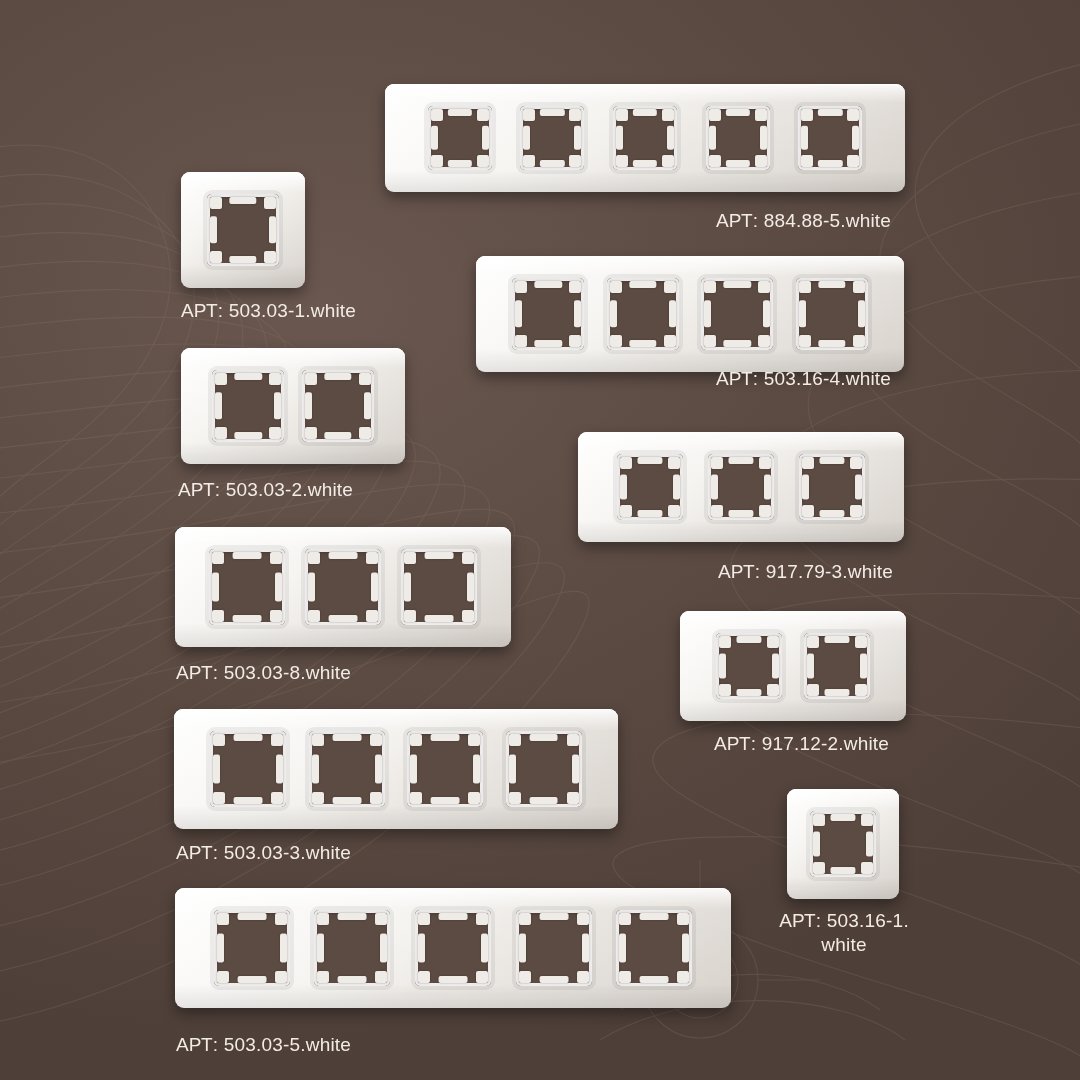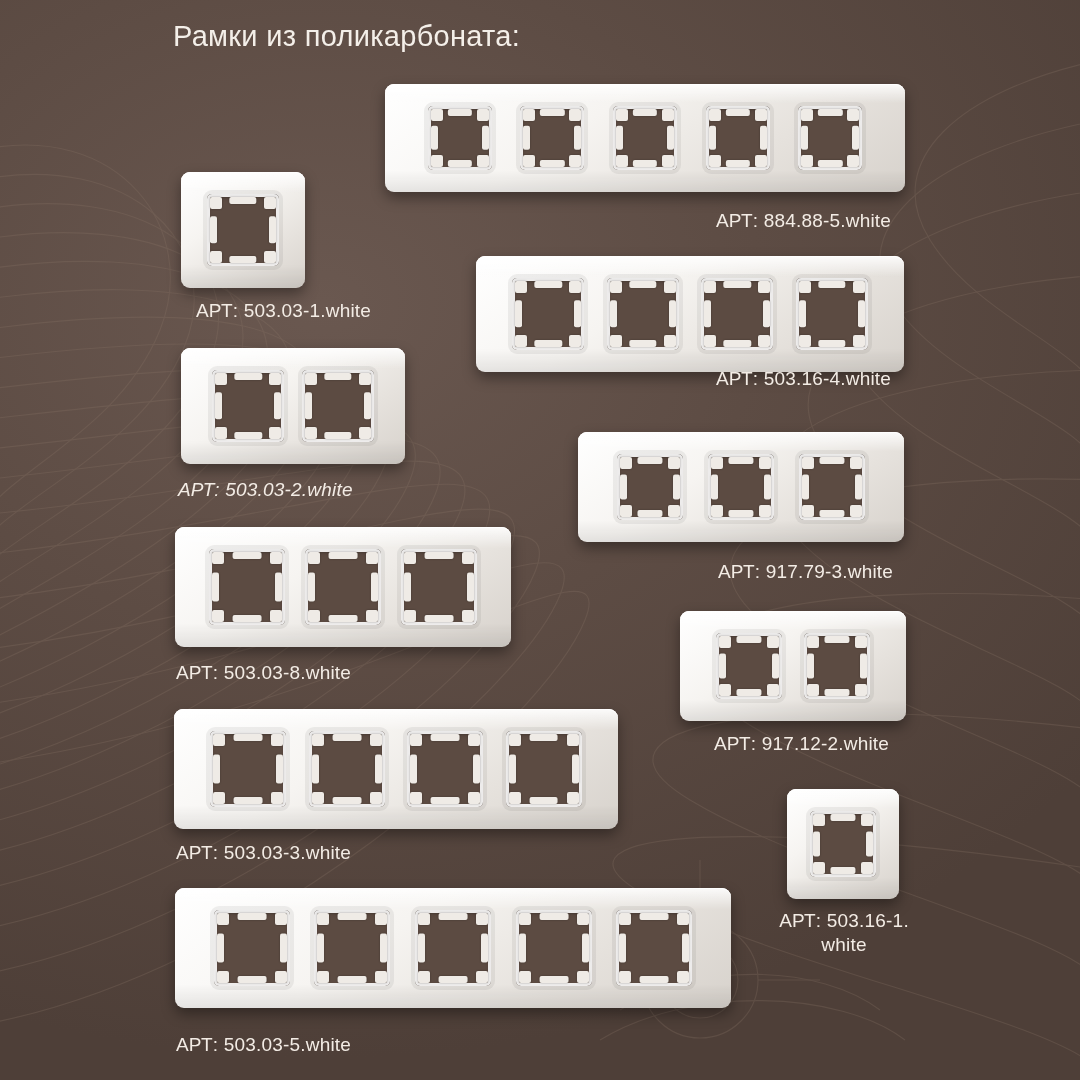--- a/index.html
+++ b/index.html
@@ -145,21 +145,20 @@
 
       <path d="M620,1010 C700,960 820,965 880,1010"></path>
       <path d="M600,1040 C690,985 840,990 905,1040"></path>
       <circle cx="700" cy="980" r="38"></circle>
       <circle cx="700" cy="980" r="58"></circle>
       <path d="M700,922 L700,860"></path>
       <path d="M758,980 L820,980"></path>
     </g>
   </svg>
 
-  <div class="title">Рамки из поликарбоната:</div>
 
   <div id="products">
       <div class="group">
         <div class="frame" style="left: 385px; top: 84px; width: 520px; height: 108px;">
           <div class="aperture" style="width: 64px; height: 64px;">
             <div class="tab c1"></div>
             <div class="tab c2"></div>
             <div class="tab c3"></div>
             <div class="tab c4"></div>
             <div class="tab t"></div>
@@ -216,21 +215,21 @@
             <div class="tab c1"></div>
             <div class="tab c2"></div>
             <div class="tab c3"></div>
             <div class="tab c4"></div>
             <div class="tab t"></div>
             <div class="tab b"></div>
             <div class="tab l"></div>
             <div class="tab r"></div>
           </div>
         </div>
-        <div class="caption" style="left: 196px; top: 300px;">АРТ: 503.03-1.white</div>
+        <div class="caption" style="left: 181px; top: 300px;">АРТ: 503.03-1.white</div>
       </div>
       <div class="group">
         <div class="frame" style="left: 476px; top: 256px; width: 428px; height: 116px;">
           <div class="aperture" style="width: 72px; height: 72px;">
             <div class="tab c1"></div>
             <div class="tab c2"></div>
             <div class="tab c3"></div>
             <div class="tab c4"></div>
             <div class="tab t"></div>
             <div class="tab b"></div>
@@ -286,21 +285,21 @@
             <div class="tab c1"></div>
             <div class="tab c2"></div>
             <div class="tab c3"></div>
             <div class="tab c4"></div>
             <div class="tab t"></div>
             <div class="tab b"></div>
             <div class="tab l"></div>
             <div class="tab r"></div>
           </div>
         </div>
-        <div class="caption" style="left: 178px; top: 479px; font-style: italic;">АРТ: 503.03-2.white</div>
+        <div class="caption" style="left: 178px; top: 479px;">АРТ: 503.03-2.white</div>
       </div>
       <div class="group">
         <div class="frame" style="left: 578px; top: 432px; width: 326px; height: 110px;">
           <div class="aperture" style="width: 66px; height: 66px;">
             <div class="tab c1"></div>
             <div class="tab c2"></div>
             <div class="tab c3"></div>
             <div class="tab c4"></div>
             <div class="tab t"></div>
             <div class="tab b"></div>

